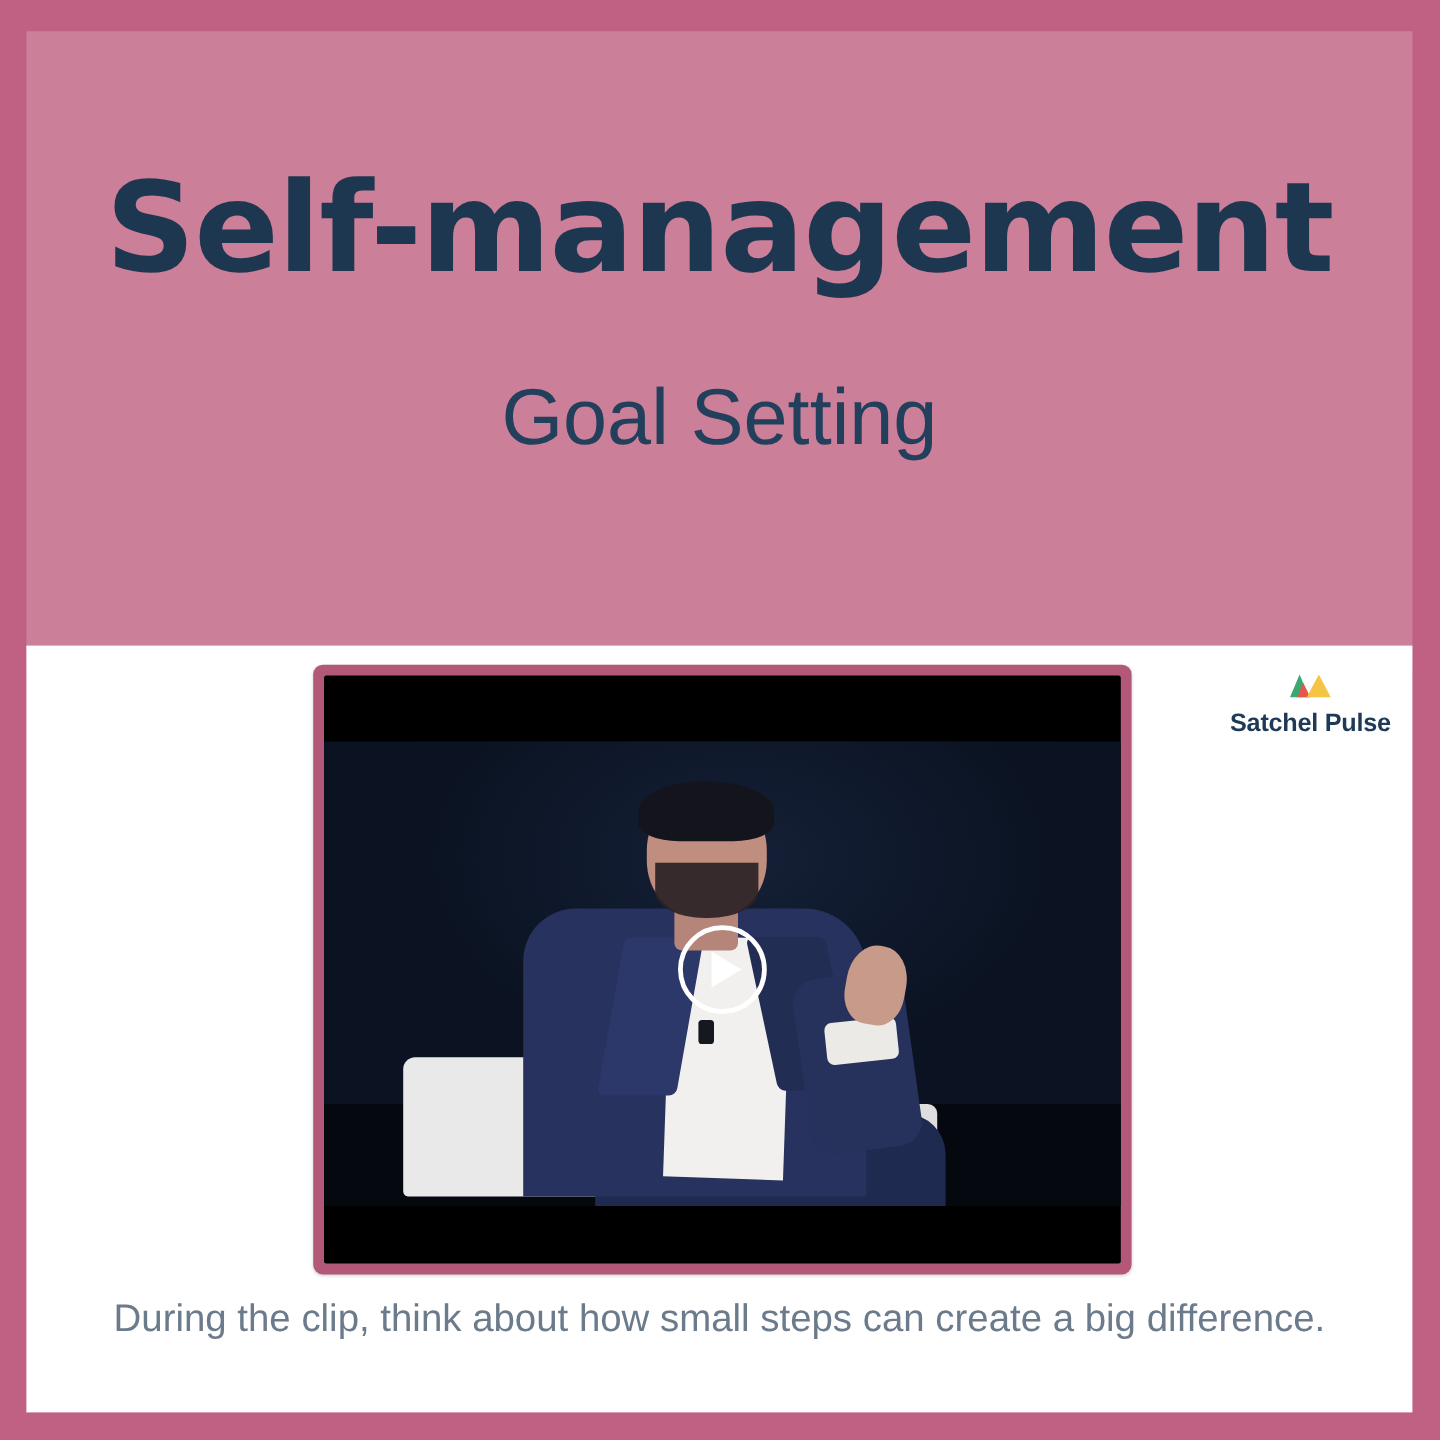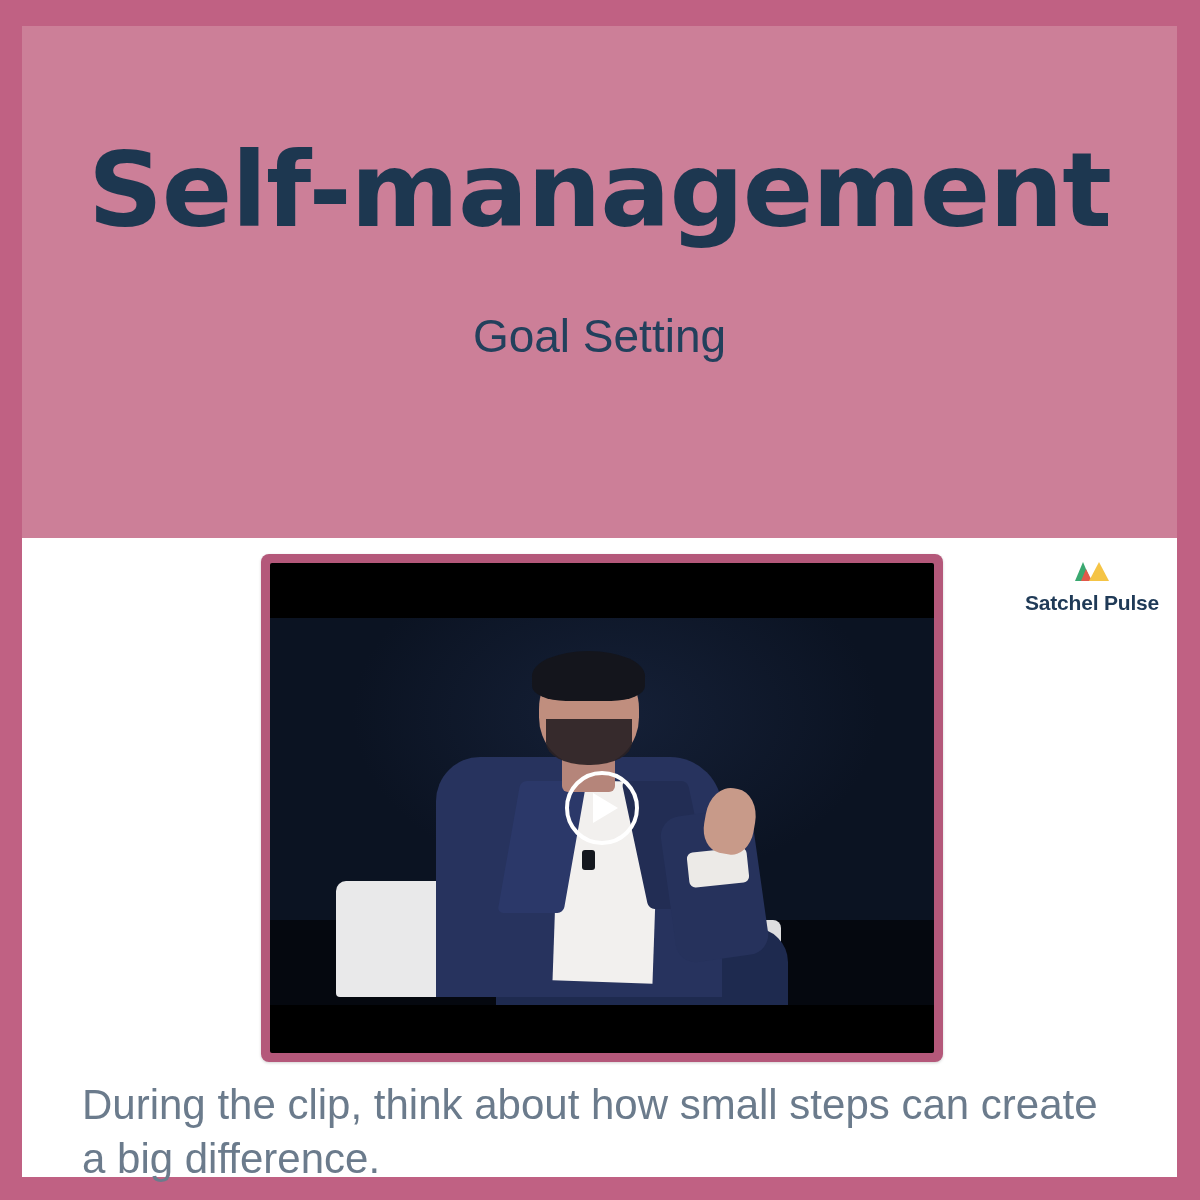--- a/index.html
+++ b/index.html
@@ -48,21 +48,21 @@
     width: 100%;
     margin-top: 110px;
   }
 
   .slide-subtitle {
     margin: 0;
     padding: 0;
     color: #22405c;
     font-family: "Liberation Sans", sans-serif;
     font-weight: normal;
-    font-size: 46px;
+    font-size: 66px;
     line-height: 1.1;
     text-align: center;
     width: 100%;
     margin-top: 66px;
   }
 
   
   .body-panel {
     position: absolute;
     left: 22px;
@@ -319,23 +319,24 @@
     border-left: 25px solid #ffffff;
     margin-left: 7px;
   }
 
   
   .caption {
     position: absolute;
     left: 60px;
     right: 60px;
     top: 540px;
+    text-align: center;
     color: #6b7b8c;
     font-family: "Liberation Sans", sans-serif;
-    font-size: 42px;
+    font-size: 32px;
     line-height: 1.28;
     font-weight: normal;
   }
 </style>
 </head>
 <body>
 
 <div class="slide">
 
   <div class="header-band">

